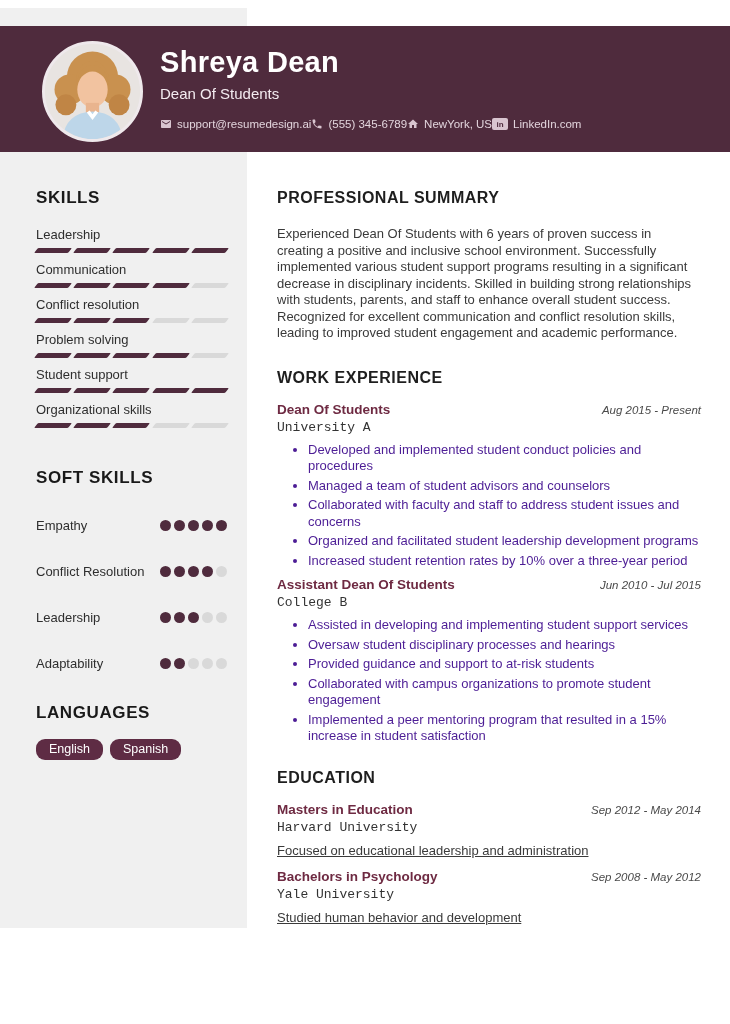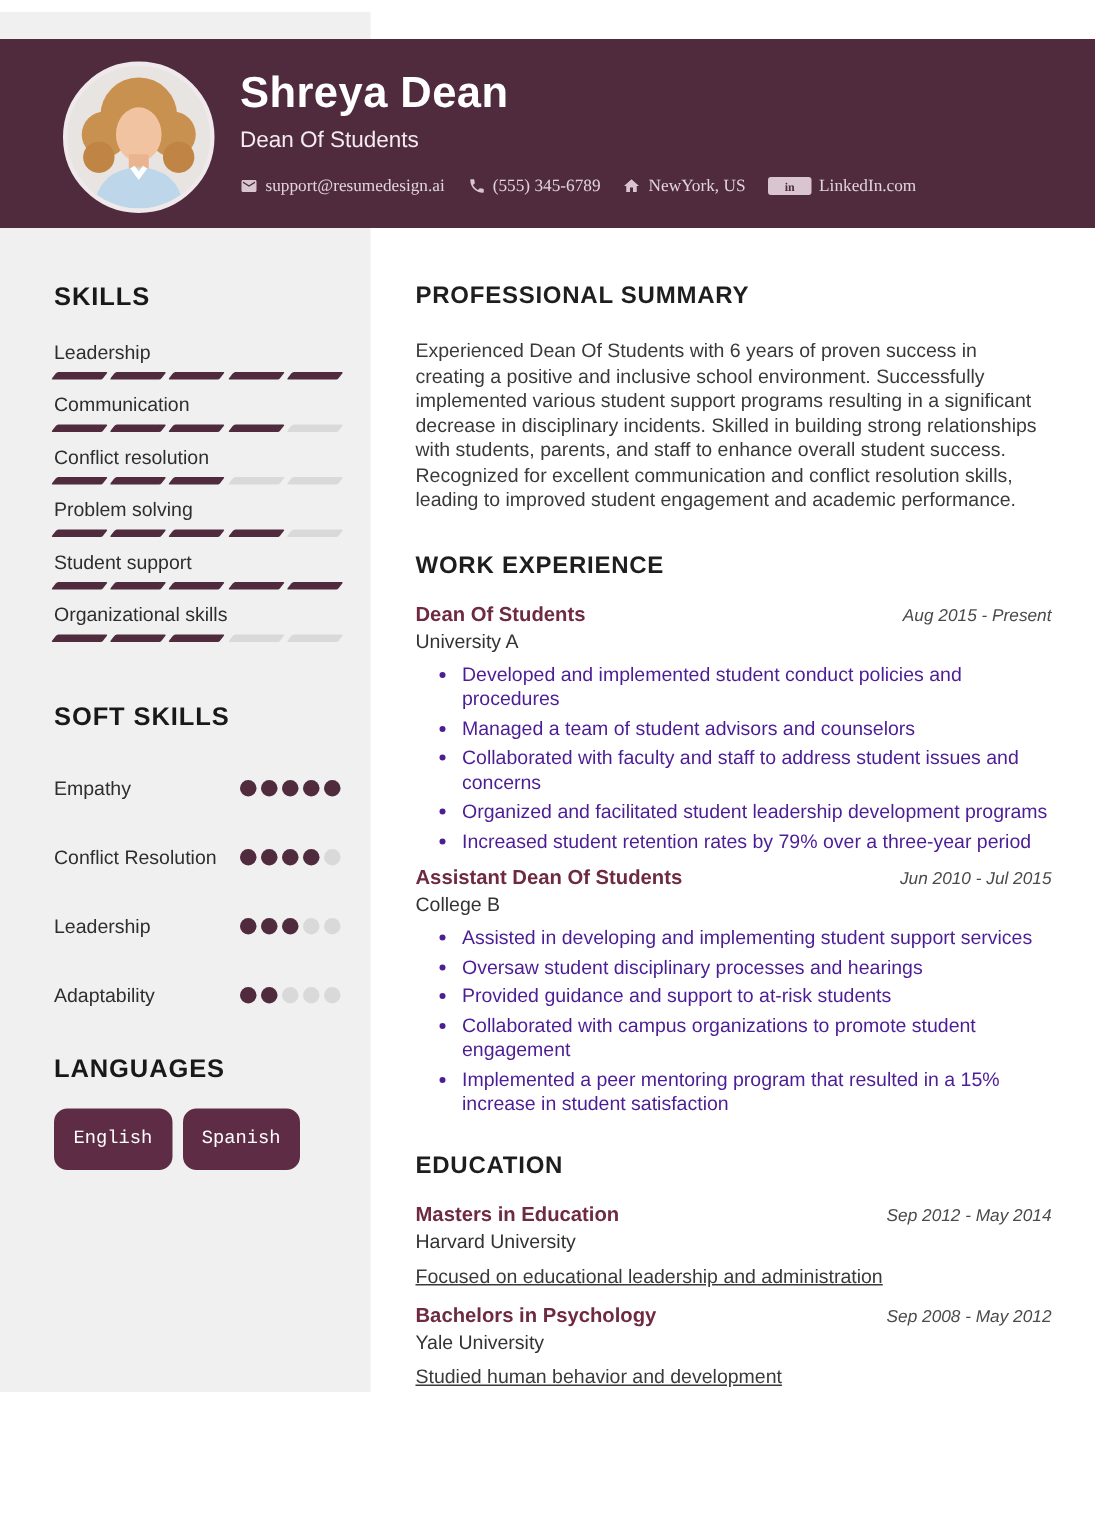--- a/index.html
+++ b/index.html
@@ -13,55 +13,55 @@
   .header{position:absolute;left:0;top:26px;width:730px;height:126px;background:var(--accent-dark);}
   
   .avatar{
     position:absolute;left:42px;top:41px;width:101px;height:101px;border-radius:50%;
     border:3px solid #efe9ec;box-sizing:border-box;overflow:hidden;background:#e8e4e1;
   }
   .avatar svg{display:block;width:100%;height:100%;}
   .header-text{position:absolute;left:160px;top:48px;color:#fff;}
   .person-name{font-size:29px;font-weight:bold;letter-spacing:.3px;line-height:1;}
   .person-title{font-size:15px;margin-top:9px;color:#f3ebf0;line-height:1;}
-  .contact-row{display:flex;gap:15px;margin-top:17px;font-family:Liberation Serif, serif;}
+  .contact-row{display:flex;margin-top:17px;}
   .contact-item{display:flex;align-items:center;gap:5px;font-size:11.5px;color:#e2d4dc;}
   .contact-item svg{width:12px;height:12px;fill:#d9c5d0;flex:none;}
   .li-box{
-    width:29px;height:12px;border-radius:2px;background:#d9c5d0;color:var(--accent-dark);
+    width:16px;height:12px;border-radius:2px;background:#d9c5d0;color:var(--accent-dark);
     font-size:8px;font-weight:bold;display:flex;align-items:center;justify-content:center;flex:none;
   }
   
   .sidebar{position:absolute;left:36px;top:188px;width:191px;}
   .side-heading{font-size:17px;font-weight:bold;color:#191919;letter-spacing:.6px;margin:0 0 20px 0;}
   .skill-item{margin-bottom:10px;}
   .skill-label{font-size:13px;color:#2e2e2e;margin-bottom:6px;line-height:14px;}
   .skill-bar{display:flex;gap:5px;height:5px;}
   .seg{flex:1;background:var(--empty);transform:skewX(-38deg);border-radius:1px;}
   .seg.filled{background:var(--accent-dark);}
   .section-gap{height:30px;}
   .soft-row{display:flex;align-items:flex-start;margin-bottom:5px;margin-top:29px;}
   .soft-label{flex:1;font-size:13px;color:#2e2e2e;line-height:17px;padding-right:6px;}
   .dots{display:flex;gap:3px;flex:none;padding-top:3px;}
   .dot{width:11px;height:11px;border-radius:50%;background:var(--empty);}
   .dot.filled{background:var(--accent-dark);}
   .pill-row{display:flex;gap:7px;margin-top:2px;}
   .lang-pill{
     background:var(--accent-mid);color:#fff;font-size:12.5px;
-    padding:14px 13px;border-radius:9px;line-height:1;font-family:Liberation Mono, monospace;
+    padding:4px 13px;border-radius:9px;line-height:1;
   }
   
   .main{position:absolute;left:277px;top:189px;width:424px;}
   .main-heading{font-size:16px;font-weight:bold;color:#1e1e1e;letter-spacing:.5px;margin:0 0 19px 0;}
   .summary-text{font-size:13px;color:#3a3a3a;line-height:16.5px;margin:17px 0 27px 0;}
   .entry{margin-bottom:8px;}
   .entry-head{display:flex;justify-content:space-between;align-items:baseline;}
   .entry-title{font-size:13.5px;font-weight:bold;color:var(--accent-text);line-height:16px;}
   .entry-dates{font-size:11.5px;font-style:italic;color:#4a4a4a;white-space:nowrap;}
-  .entry-org{font-size:13px;color:#333;margin-top:2px;}
+  .entry-org{font-size:13px;color:#333;margin-top:2px;font-family:Liberation Mono, monospace;}
   .entry ul{margin:7px 0 6px 0;padding-left:31px;}
   .entry li{font-size:13px;color:#4c1d95;line-height:16.5px;margin-bottom:3px;}
   .edu-desc{font-size:13px;color:#3a3a3a;margin:8px 0 10px 0;line-height:16px;text-decoration:underline;}
   .exp-gap{height:6px;}
 </style>
 </head>
 <body style="--accent-dark: #4f2b3d; --accent-mid: #5e2c44; --accent-text: #6e2a42; --sidebar-bg: #f0f0f0; --empty: #d9d9d9;">
 
 <div class="sidebar-bg"></div>
 <div class="header"></div>
@@ -254,21 +254,21 @@
     <div class="entry-head">
       <span class="entry-title">Dean Of Students</span>
       <span class="entry-dates">Aug 2015 - Present</span>
     </div>
     <div class="entry-org">University A</div>
     <ul>
           <li>Developed and implemented student conduct policies and procedures</li>
           <li>Managed a team of student advisors and counselors</li>
           <li>Collaborated with faculty and staff to address student issues and concerns</li>
           <li>Organized and facilitated student leadership development programs</li>
-          <li>Increased student retention rates by 79% over a three-year period</li>
+          <li>Increased student retention rates by 10% over a three-year period</li>
         </ul>
   </div>
 
   <div class="entry">
     <div class="entry-head">
       <span class="entry-title">Assistant Dean Of Students</span>
       <span class="entry-dates">Jun 2010 - Jul 2015</span>
     </div>
     <div class="entry-org">College B</div>
     <ul>

